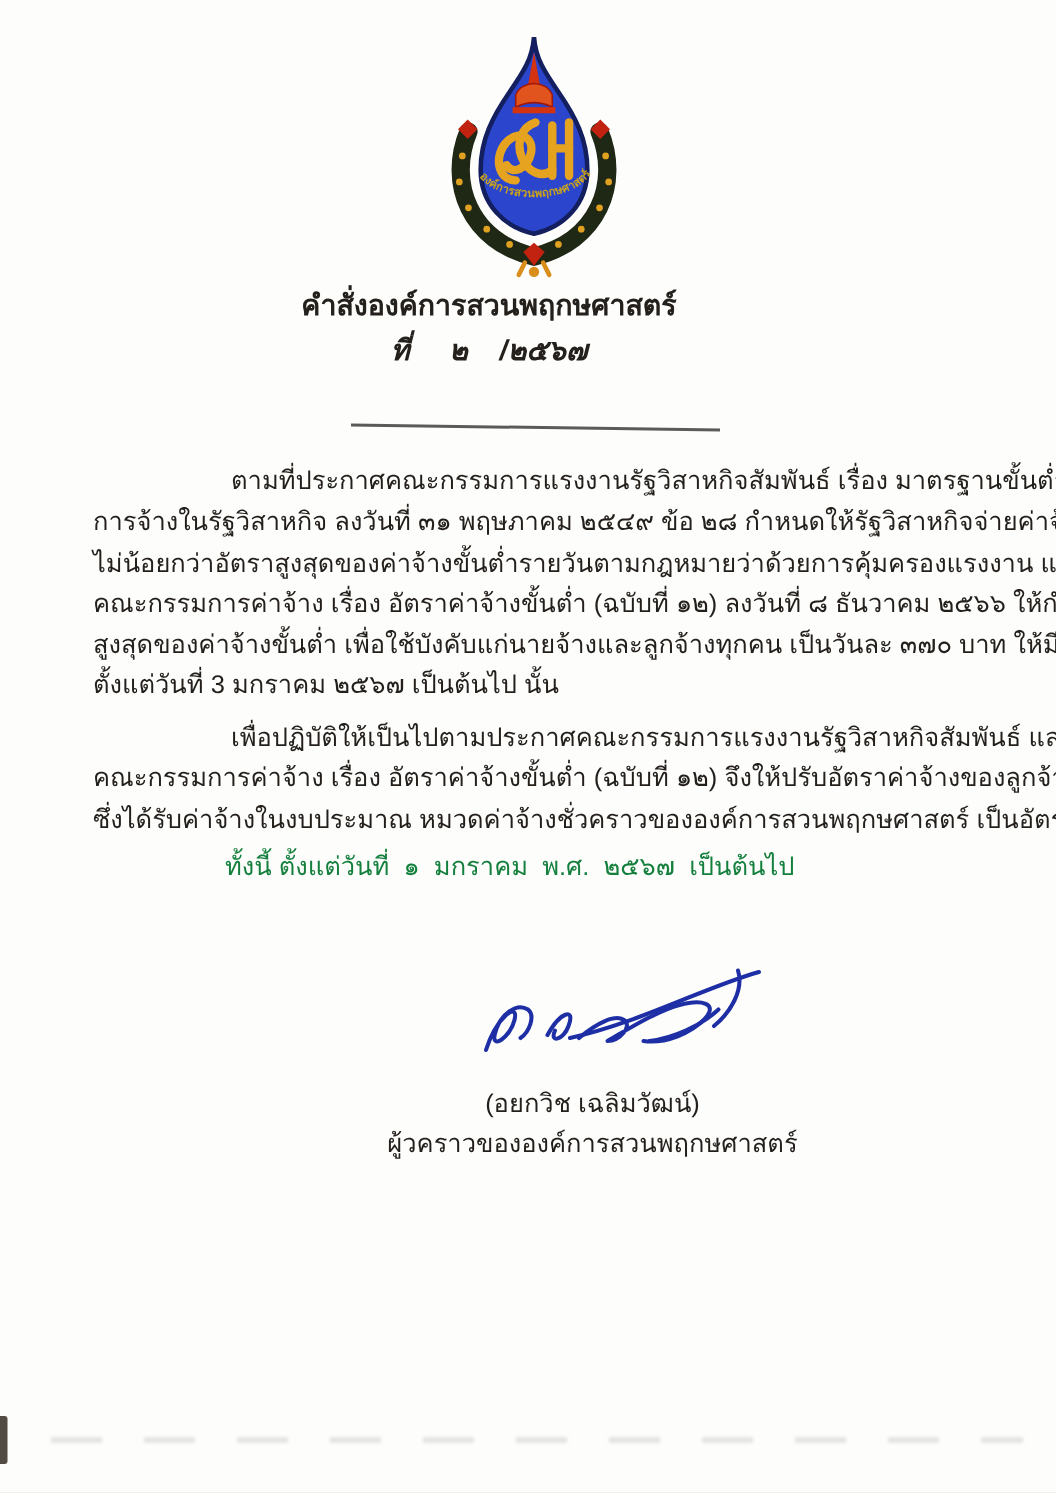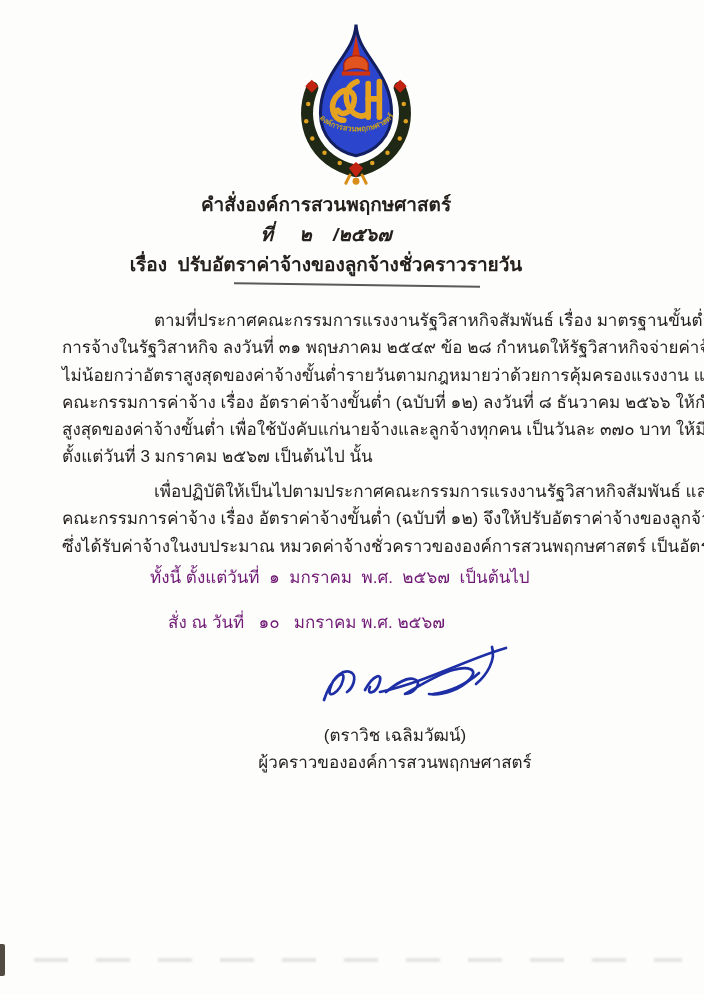--- a/index.html
+++ b/index.html
@@ -16,21 +16,21 @@
   .t2{top:221px;font-style:italic;}
   .t3{top:251px;}
   .rule{position:absolute;top:284px;left:234px;width:246px;height:0;
     border-top:2px solid #5a5a58;transform:rotate(0.8deg);}
   .para{position:absolute;left:62px;width:594px;font-size:17px;line-height:27.3px;
     text-align:left;color:#231f1b;}
   .p1{top:307px;}
   .p2{top:478px;}
   .doc-line{white-space:nowrap;}
   .doc-line.first{text-indent:92px;}
-  .standalone{position:absolute;font-size:17px;line-height:27px;color:#701a75;white-space:nowrap;}
+  .standalone{position:absolute;font-size:17px;line-height:27px;color:#15803d;white-space:nowrap;}
   .effective{top:564px;left:150px;}
   .issued{top:609px;left:168px;}
   .signature-wrap{position:absolute;left:310px;top:642px;width:205px;height:80px;}
   .signer-block{position:absolute;left:230px;top:722px;width:330px;text-align:center;
     font-size:17px;line-height:27px;color:#231f1b;}
   .smudge{position:absolute;top:958px;left:34px;width:648px;height:4px;
     background:repeating-linear-gradient(90deg,rgba(62,56,48,0.12) 0 34px,rgba(0,0,0,0) 34px 62px);
     filter:blur(1px);}
   .edge-mark{position:absolute;top:944px;left:0;width:5px;height:32px;
     background:#332c22;border-radius:0 2px 2px 0;opacity:.85;}
@@ -82,53 +82,51 @@
 
     <g>
       <path d="M55,143 L62,152 L69,143 L62,137 Z" fill="#c22311"></path>
       <path d="M56,150 L52,158 M68,150 L72,158" stroke="#d98e1b" stroke-width="3" stroke-linecap="round"></path>
       <circle cx="62" cy="156" r="3.4" fill="#d98e1b"></circle>
     </g>
   </svg>
 
   <div class="title-line t1">คำสั่งองค์การสวนพฤกษศาสตร์</div>
   <div class="title-line t2">ที่&nbsp;&nbsp;&nbsp;&nbsp;&nbsp;๒&nbsp;&nbsp;&nbsp;&nbsp;/๒๕๖๗</div>
-  <div class="title-line t3">เรื่อง&nbsp;&nbsp;ปรับอัตราค่าจ้างของลูกจ้างชั่วคราวรายวัน</div>
   <div class="rule"></div>
 
   <div class="para p1">
       <div class="doc-line first">ตามที่ประกาศคณะกรรมการแรงงานรัฐวิสาหกิจสัมพันธ์ เรื่อง มาตรฐานขั้นต่ำของสภาพ</div>
       <div class="doc-line">การจ้างในรัฐวิสาหกิจ ลงวันที่ ๓๑ พฤษภาคม ๒๕๔๙ ข้อ ๒๘ กำหนดให้รัฐวิสาหกิจจ่ายค่าจ้างแก่ลูกจ้าง</div>
       <div class="doc-line">ไม่น้อยกว่าอัตราสูงสุดของค่าจ้างขั้นต่ำรายวันตามกฎหมายว่าด้วยการคุ้มครองแรงงาน และโดยที่ประกาศ</div>
       <div class="doc-line">คณะกรรมการค่าจ้าง เรื่อง อัตราค่าจ้างขั้นต่ำ (ฉบับที่ ๑๒) ลงวันที่ ๘ ธันวาคม ๒๕๖๖ ให้กำหนดอัตรา</div>
       <div class="doc-line">สูงสุดของค่าจ้างขั้นต่ำ เพื่อใช้บังคับแก่นายจ้างและลูกจ้างทุกคน เป็นวันละ ๓๗๐ บาท ให้มีผลใช้บังคับ</div>
       <div class="doc-line">ตั้งแต่วันที่ 3 มกราคม ๒๕๖๗ เป็นต้นไป นั้น</div>
     </div>
   <div class="para p2">
       <div class="doc-line first">เพื่อปฏิบัติให้เป็นไปตามประกาศคณะกรรมการแรงงานรัฐวิสาหกิจสัมพันธ์ และตาม</div>
       <div class="doc-line">คณะกรรมการค่าจ้าง เรื่อง อัตราค่าจ้างขั้นต่ำ (ฉบับที่ ๑๒) จึงให้ปรับอัตราค่าจ้างของลูกจ้างชั่วคราวรายวัน</div>
       <div class="doc-line">ซึ่งได้รับค่าจ้างในงบประมาณ หมวดค่าจ้างชั่วคราวขององค์การสวนพฤกษศาสตร์ เป็นอัตราวันละ ๓๗๐ บาท</div>
     </div>
 
   <div class="standalone effective">ทั้งนี้ ตั้งแต่วันที่&nbsp;&nbsp;๑&nbsp;&nbsp;มกราคม&nbsp;&nbsp;พ.ศ.&nbsp;&nbsp;๒๕๖๗&nbsp;&nbsp;เป็นต้นไป</div>
-  <div class="standalone issued">สั่ง&nbsp;ณ&nbsp;วันที่&nbsp;&nbsp;&nbsp;๑๐&nbsp;&nbsp;&nbsp;มกราคม&nbsp;พ.ศ.&nbsp;๒๕๖๗</div>
 
   <div class="signature-wrap">
     <svg viewBox="0 0 205 80" width="205" height="80">
       <g fill="none" stroke="#1e2fa6" stroke-width="2.7" stroke-linecap="round" stroke-linejoin="round">
         <path d="M14,58 C21,36 36,25 33,38 C30,50 17,58 20,47 C23,35 34,26 42,31 C47,35 43,46 37,50"></path>
         <path d="M55,48 C63,33 74,29 69,42 C66,51 56,54 60,45"></path>
         <path d="M76,50 C88,40 100,34 106,38 C112,42 103,52 95,52 C109,44 128,32 143,28 C158,24 169,27 160,37 C151,47 133,54 119,52"></path>
         <path d="M123,52 C139,50 157,42 169,31"></path>
         <path d="M196,6 C160,16 116,40 70,50"></path>
         <path d="M166,42 C177,33 186,18 182,5"></path>
       </g>
     </svg>
   </div>
 
   <div class="signer-block">
-    <div>(ตราวิช  เฉลิมวัฒน์)</div>
+    <div>(อยกวิช  เฉลิมวัฒน์)</div>
     <div>ผู้วคราวขององค์การสวนพฤกษศาสตร์</div>
   </div>
 
   <div class="smudge"></div>
   <div class="edge-mark"></div>
 </div>
 
 </body></html>

